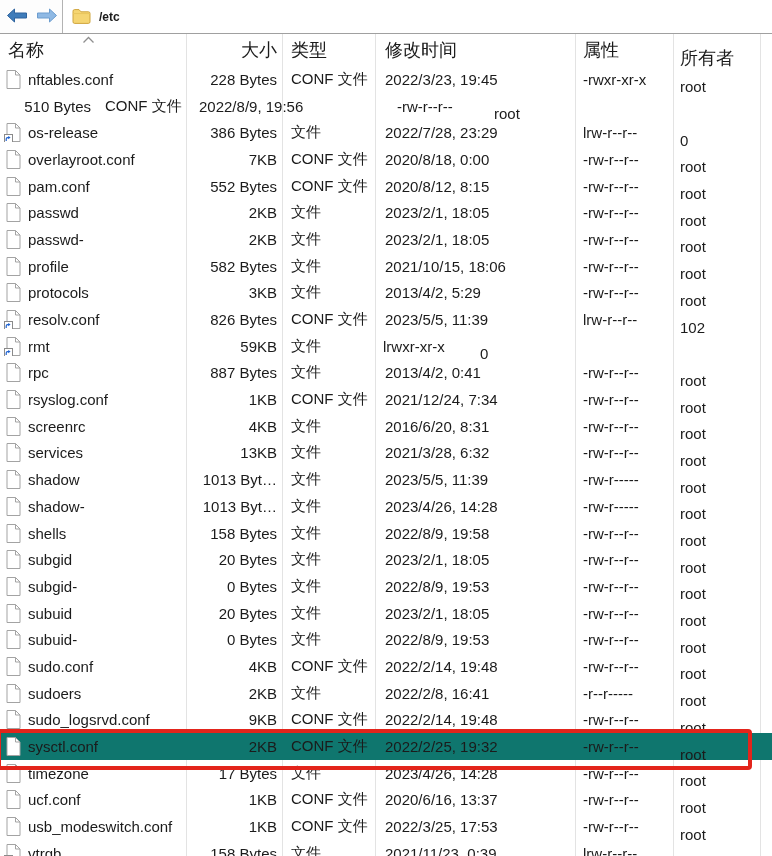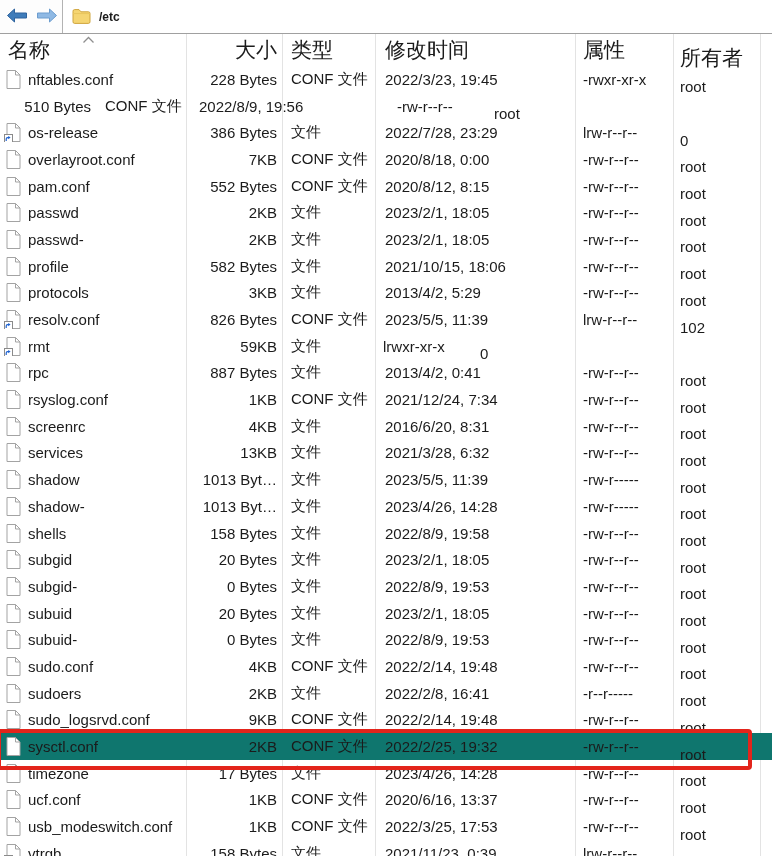--- a/index.html
+++ b/index.html
@@ -23,21 +23,21 @@
     position:absolute;left:62px;top:0;right:0;height:33px;
     border-left:1px solid #b3b3b3;background:#ffffff;
     display:flex;align-items:center;gap:8px;padding-left:9px;
   }
   .path-text{font-weight:700;font-size:12px;}
   
   .table-wrap{position:relative;}
   .vline{position:absolute;top:0;bottom:-790px;width:1px;background:#e3e3e3;z-index:0;}
   .header-row{
     height:32px;display:flex;align-items:center;position:relative;
-    background:#ffffff;font-size:21px;
+    background:#ffffff;font-size:18px;
   }
   .sort-ind{position:absolute;left:82px;top:2px;line-height:0;}
   .cell{box-sizing:border-box;flex:0 0 auto;white-space:nowrap;overflow:hidden;}
   .c-name{width:186px;padding-left:8px;display:flex;align-items:center;gap:7px;}
   .c-size{width:96px;text-align:right;padding-right:5px;}
   .c-type{width:93px;padding-left:9px;}
   .c-date{width:200px;padding-left:10px;}
   .c-attr{width:98px;padding-left:8px;}
   .c-owner{width:87px;padding-left:7px;margin-top:15px;}
   .rows{position:relative;z-index:1;}

